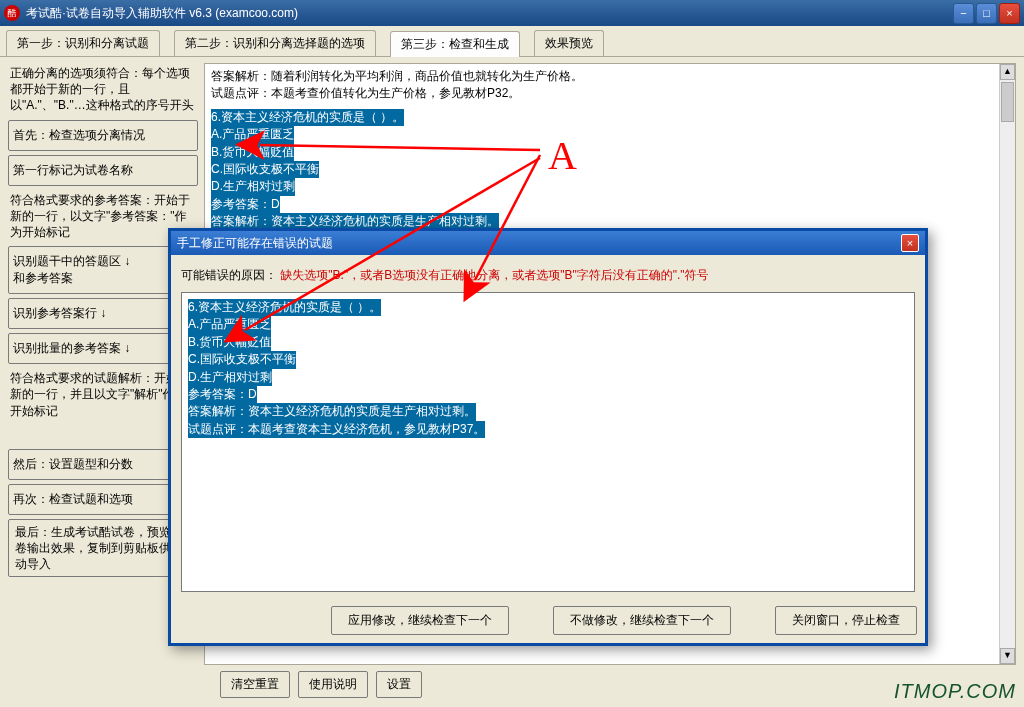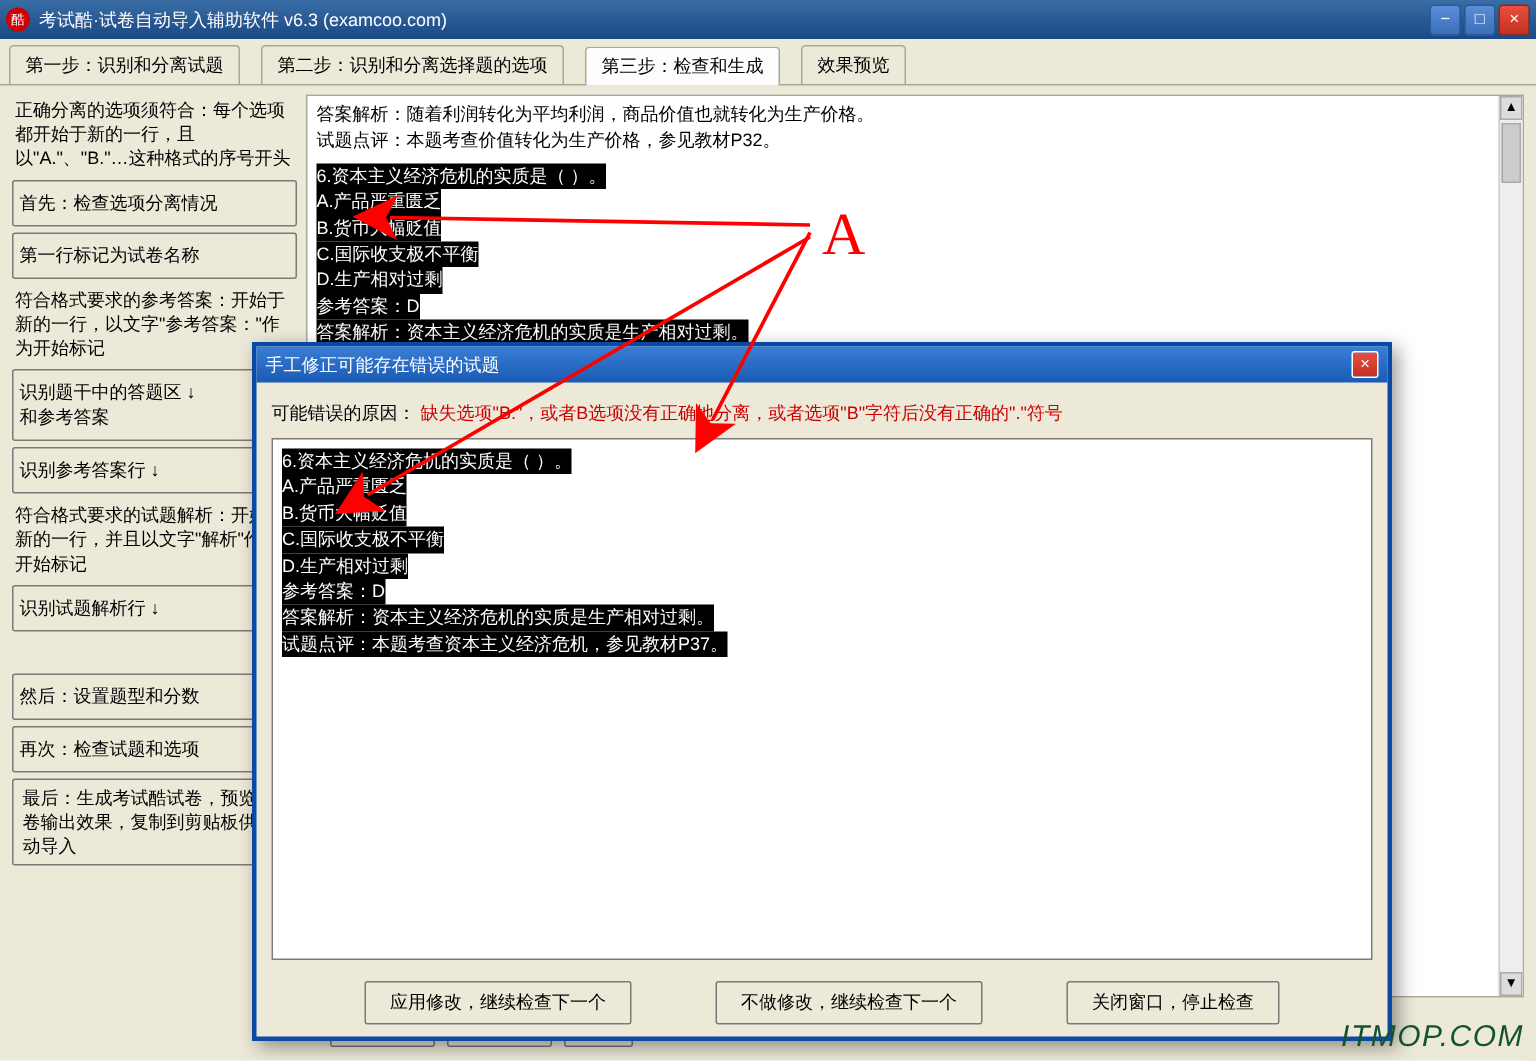--- a/index.html
+++ b/index.html
@@ -16,37 +16,37 @@
 .tab { border: 1px solid #aca899; border-bottom: none; padding: 4px 10px; font-size: 12px; background: #ece9d8; margin-right: 14px; border-top-left-radius: 3px; border-top-right-radius: 3px; cursor: pointer; }
 .tab.active { background: #fdfdfd; position: relative; top: 1px; }
 
 .content { display: flex; height: calc(100% - 60px); padding: 6px 8px 4px; gap: 6px; position: relative; }
 .leftpanel { width: 190px; display: flex; flex-direction: column; gap: 4px; font-size: 12px; }
 .leftpanel .desc { padding: 2px; line-height: 1.35; }
 .leftpanel .btn { border: 1px solid #7a7a7a; background: #ece9d8; padding: 6px 4px; text-align: left; cursor: pointer; border-radius: 2px; font-size: 12px; }
 
 .rightpanel { flex: 1; display: flex; flex-direction: column; position: relative; }
 .topcontent { border: 1px solid #aca899; background: #fff; padding: 4px 6px; font-size: 12px; line-height: 1.45; position: relative; flex: 1; overflow: hidden; }
-.hl { background: #000000; color: #fff; display: inline-block; }
+.hl { background: #0369a1; color: #fff; display: inline-block; }
 .scrollbar { position: absolute; right: 0; top: 0; bottom: 0; width: 16px; background: #eee; border-left: 1px solid #ccc; }
 .scrollbar .arrow { height: 16px; background: #ddd; border: 1px solid #aaa; display: flex; align-items: center; justify-content: center; font-size: 9px; }
 .scrollbar .thumb { position: absolute; left: 1px; right: 1px; top: 18px; height: 40px; background: #ccc; border: 1px solid #aaa; }
 
 .bottombar { padding: 6px 16px 2px; display: flex; gap: 8px; }
 .bottombar .btn { border: 1px solid #7a7a7a; background: #ece9d8; padding: 4px 10px; font-size: 12px; cursor: pointer; border-radius: 2px; }
 
-.modal { position: absolute; left: 168px; top: 228px; width: 760px; height: 466px; border: 3px solid #0a4aa5; background: #ece9d8; box-shadow: 4px 4px 12px rgba(0,0,0,.4); display: flex; flex-direction: column; }
+.modal { position: absolute; left: 168px; top: 228px; width: 760px; height: 418px; border: 3px solid #0a4aa5; background: #ece9d8; box-shadow: 4px 4px 12px rgba(0,0,0,.4); display: flex; flex-direction: column; }
 .modal .mtitle { height: 24px; background: linear-gradient(#3a7ed5, #1a5ab5); color: #fff; display: flex; align-items: center; padding: 0 6px; font-size: 12px; }
 .modal .mtitle .txt { flex: 1; }
 .modal .closebtn { width: 18px; height: 18px; background: linear-gradient(#e85040, #c03020); border: 1px solid #fff; border-radius: 2px; color: #fff; font-size: 11px; display: flex; align-items: center; justify-content: center; cursor: pointer; }
 .modal .errline { padding: 12px 10px 8px; font-size: 12px; }
 .modal .errline .lbl { color: #000; }
 .modal .errline .err { color: #c00; }
 .modal .editarea { flex: 1; margin: 0 10px 6px; border: 1px solid #7a7a7a; background: #fff; padding: 6px; font-size: 12px; line-height: 1.45; position: relative; overflow: hidden; }
-.modal .mbtns { display: flex; gap: 56px; justify-content: center; padding: 8px; }
+.modal .mbtns { display: flex; gap: 44px; justify-content: flex-end; padding: 8px; }
 .modal .mbtns .mbtn { border: 1px solid #7a7a7a; background: #ece9d8; padding: 5px 16px; font-size: 12px; cursor: pointer; border-radius: 2px; }
 
 .annotation { position: absolute; pointer-events: none; z-index: 50; }
 .big-a { position: absolute; left: 548px; top: 132px; color: red; font-size: 40px; font-family: serif; }
 .watermark { position: absolute; right: 8px; bottom: 4px; font-size: 20px; font-weight: normal; font-style: italic; color: #14532d; letter-spacing: 1px; }
 
 svg.arrows { position: absolute; left: 0; top: 0; pointer-events: none; z-index: 40; }
 </style>
 </head>
 <body>
@@ -70,22 +70,22 @@
 
 <div class="content">
   <div class="leftpanel">
     <div class="desc">正确分离的选项须符合：每个选项都开始于新的一行，且以"A."、"B."…这种格式的序号开头</div>
     <div class="btn">首先：检查选项分离情况</div>
     <div class="btn">第一行标记为试卷名称</div>
     <div class="desc">符合格式要求的参考答案：开始于新的一行，以文字"参考答案："作为开始标记</div>
     <div class="btn" style="white-space:pre-line">识别题干中的答题区 ↓
 和参考答案</div>
     <div class="btn">识别参考答案行 ↓</div>
+    <div class="btn">识别批量的参考答案 ↓</div>
     <div class="desc">符合格式要求的试题解析：开始于新的一行，并且以文字"解析"作为开始标记</div>
-    <div class="btn">识别试题解析行 ↓</div>
     <div style="height:20px"></div>
     <div class="btn">然后：设置题型和分数</div>
     <div class="btn">再次：检查试题和选项</div>
     <div class="btn" style="text-align:left;padding:4px 6px;line-height:1.35">最后：生成考试酷试卷，预览试卷输出效果，复制到剪贴板供自动导入</div>
   </div>
 
   <div class="rightpanel">
     <div class="topcontent">
       <div>答案解析：随着利润转化为平均利润，商品价值也就转化为生产价格。</div>
       <div>试题点评：本题考查价值转化为生产价格，参见教材P32。</div>

